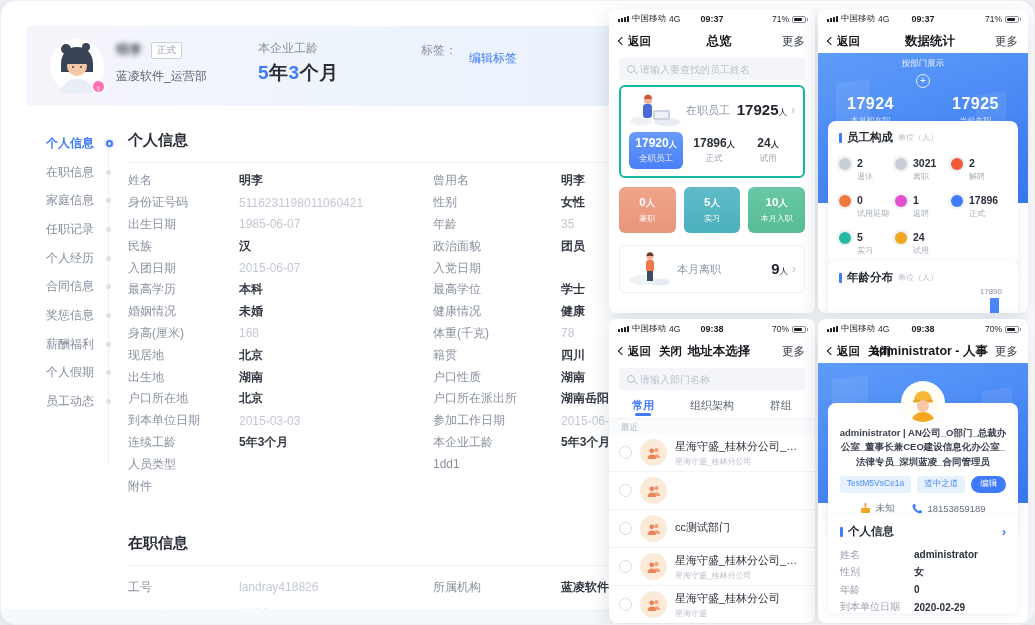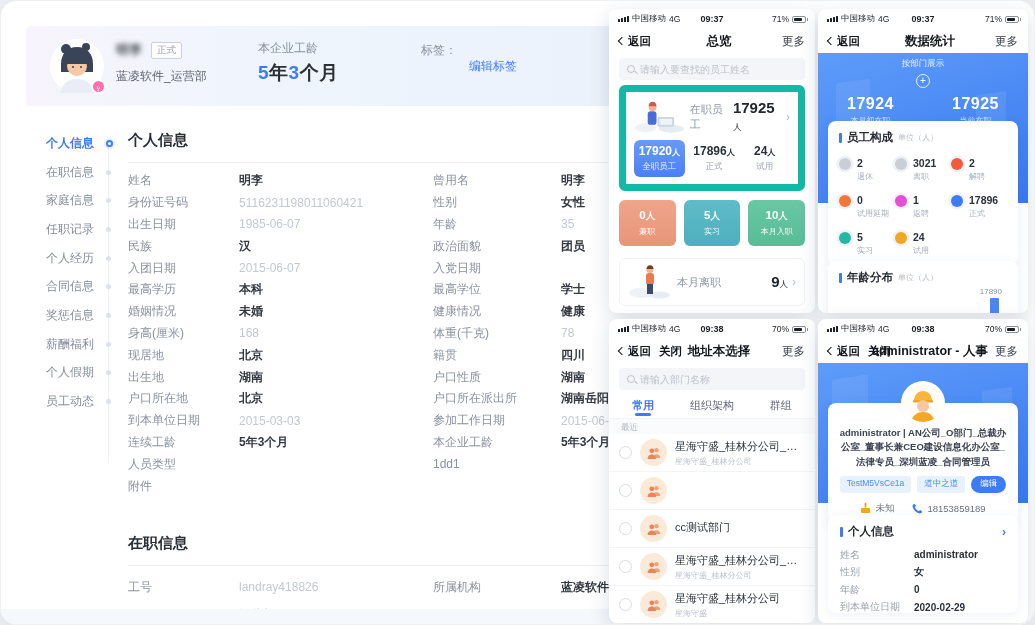--- a/index.html
+++ b/index.html
@@ -17,21 +17,21 @@
     background:#ff6fb0; color:#fff; font-size:10px; line-height:15px; text-align:center; border:2px solid #fff; }
   .name-row { position:absolute; left:90px; top:15px; display:flex; align-items:center; }
   .emp-name { font-size:13px; font-weight:700; color:#4a4f58; filter:blur(2.5px); }
   .badge-outline { margin-left:9px; font-size:9.5px; color:#9aa0ab; border:1px solid #ccd1d9; border-radius:2px;
     padding:1px 5px; background:#fdfdfe; }
   .emp-org { position:absolute; left:90px; top:42px; font-size:12px; color:#5b6370; }
   .tenure-label { position:absolute; left:232px; top:14px; font-size:12px; color:#8a919e; }
   .tenure-value { position:absolute; left:232px; top:34px; font-size:19px; font-weight:700; color:#2b2f36; letter-spacing:.5px; }
   .tenure-value .num { color:#3e7bfa; }
   .tag-label { position:absolute; left:395px; top:16px; font-size:12px; color:#8a919e; }
-  .tag-link  { position:absolute; left:443px; top:32px; font-size:12px; color:#3e7bfa; cursor:pointer; }
+  .tag-link  { position:absolute; left:443px; top:24px; font-size:12px; color:#3e7bfa; cursor:pointer; }
 
   .side-nav { position:absolute; left:0; top:128px; width:120px; }
   .nav-line { position:absolute; right:12px; top:16px; height:318px; width:1px; background:#edf0f4; }
   .nav-item { position:relative; height:28.7px; display:flex; align-items:center; justify-content:flex-end;
     padding-right:27px; cursor:pointer; }
   .nav-label { font-size:12px; color:#868e9c; }
   .nav-dot { position:absolute; right:10px; width:5px; height:5px; border-radius:50%; background:#dde1e8; }
   .nav-item.active .nav-label { color:#3e7bfa; font-weight:700; }
   .nav-item.active .nav-dot { right:8px; width:7px; height:7px; border:2px solid #3e7bfa; background:#fff;
     box-shadow:0 0 0 2px rgba(62,123,250,.12); }
@@ -83,21 +83,21 @@
   .pmore { margin-left:auto; font-size:11.5px; color:#3c424c; cursor:pointer; }
   .search { margin:5px 10px 4px; height:22px; background:#f4f5f8; border-radius:4px;
     display:flex; align-items:center; padding:0 8px; }
   .mag { width:8px; height:8px; border:1.2px solid #bcc2cc; border-radius:50%; position:relative; margin-right:5px; flex:none; }
   .mag:after { content:""; position:absolute; width:4px; height:1.2px; background:#bcc2cc;
     transform:rotate(45deg); right:-3.5px; bottom:-1px; }
   .search input { border:0; background:transparent; outline:none; flex:1; font-size:10px; color:#555; font-family:inherit; }
   .search input::placeholder { color:#bcc2cc; }
 
   
-  .ocard { margin:5px 10px; border:7px solid #14b8a6; border-radius:6px; padding:7px 8px; }
+  .ocard { margin:5px 10px; border:2px solid #14b8a6; border-radius:6px; padding:7px 8px; }
   .ocard-top { display:flex; align-items:center; }
   .olabel { font-size:11px; color:#8d97a7; margin-left:5px; }
   .onum { margin-left:auto; font-size:15px; font-weight:700; color:#22262d; }
   .onum small { font-size:8.5px; font-weight:400; }
   .carrow { color:#c6ccd5; font-size:12px; margin-left:4px; font-weight:700; }
   .ostats { display:flex; margin-top:6px;justify-content:space-between; }
   .ostat { flex:1; text-align:center; padding:4px 0; }
   .ostat .n { font-size:12px; font-weight:700; color:#2b313b; }
   .ostat .n small { font-size:8px; }
   .ostat .l { font-size:8.5px; color:#9aa3b0; margin-top:3px; }

